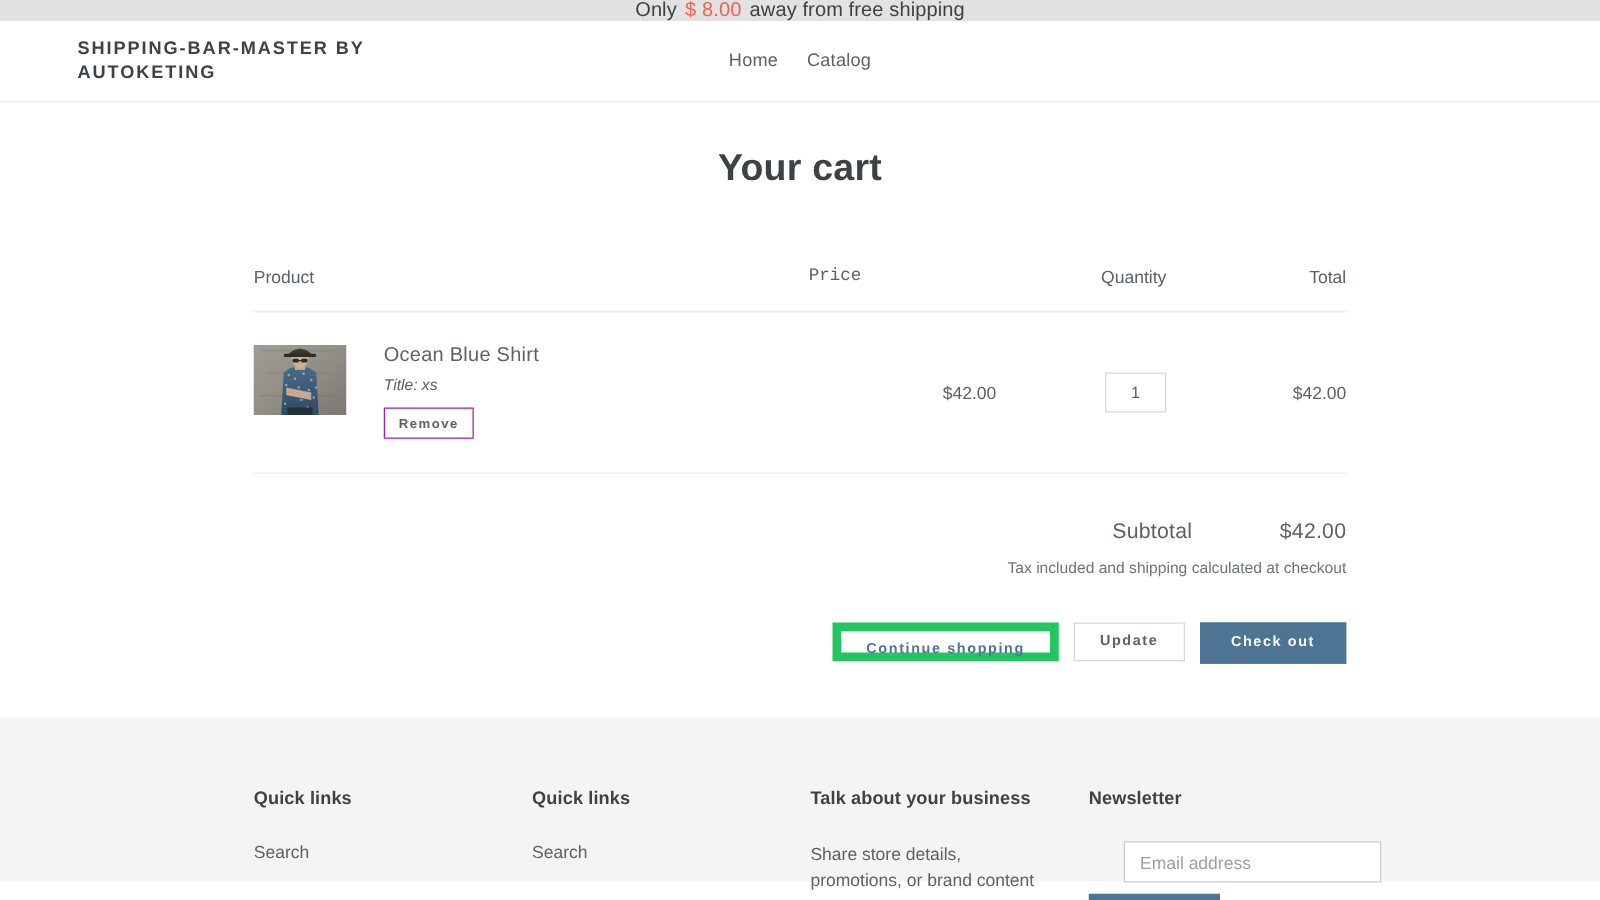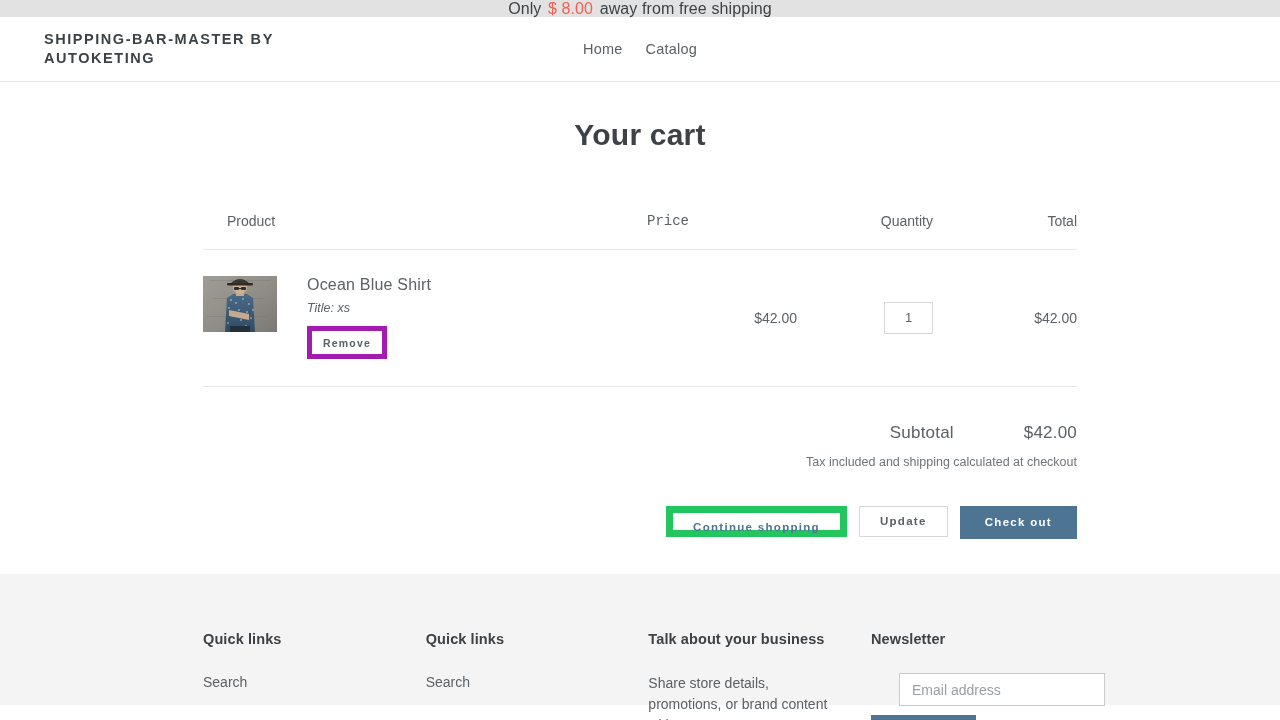--- a/index.html
+++ b/index.html
@@ -24,21 +24,21 @@
   }
   .announcement .amount { color: #f4604f; padding: 0 2px; }
 
   
   .site-header {
     height: 65px;
     background: #ffffff;
     border-bottom: 1px solid #e8e9eb;
     display: flex;
     align-items: center;
-    padding: 0 44px;
+    padding: 0 62px;
     position: relative;
   }
   .brand {
     font-size: 14.5px;
     font-weight: bold;
     letter-spacing: 1.55px;
     line-height: 19px;
     text-transform: uppercase;
     color: #3d4246;
     max-width: 300px;
@@ -76,21 +76,21 @@
 
   
   .cart-head {
     display: flex;
     align-items: center;
     font-size: 14px;
     color: #5b6166;
     padding-bottom: 20px;
     border-bottom: 1px solid #e8e9eb;
   }
-  .col-product { flex: 1; margin-left: 24px; }
+  .col-product { flex: 1; }
   .col-price   { width: 150px; text-align: left; font-family: Liberation Mono, monospace; }
   .col-qty     { width: 160px; text-align: right; padding-right: 24px;}
   .col-total   { width: 120px; text-align: right; }
 
   .cart-row {
     display: flex;
     align-items: center;
     padding: 26px 0 27px;
     border-bottom: 1px solid #e8e9eb;
   }
@@ -113,21 +113,21 @@
     margin-bottom: 7px;
   }
   .item-variant {
     font-size: 12.5px;
     font-style: italic;
     color: #5b6166;
     margin-bottom: 11px;
   }
   .remove-btn {
     display: inline-block;
-    border: 5px solid #a21caf;
+    border: 1px solid #a21caf;
     background: #fff;
     color: #5b6166;
     font-size: 10.5px;
     font-weight: bold;
     letter-spacing: 1.2px;
     padding: 6px 11px 5px;
     font-family: "Liberation Sans", sans-serif;
     cursor: pointer;
   }
 

